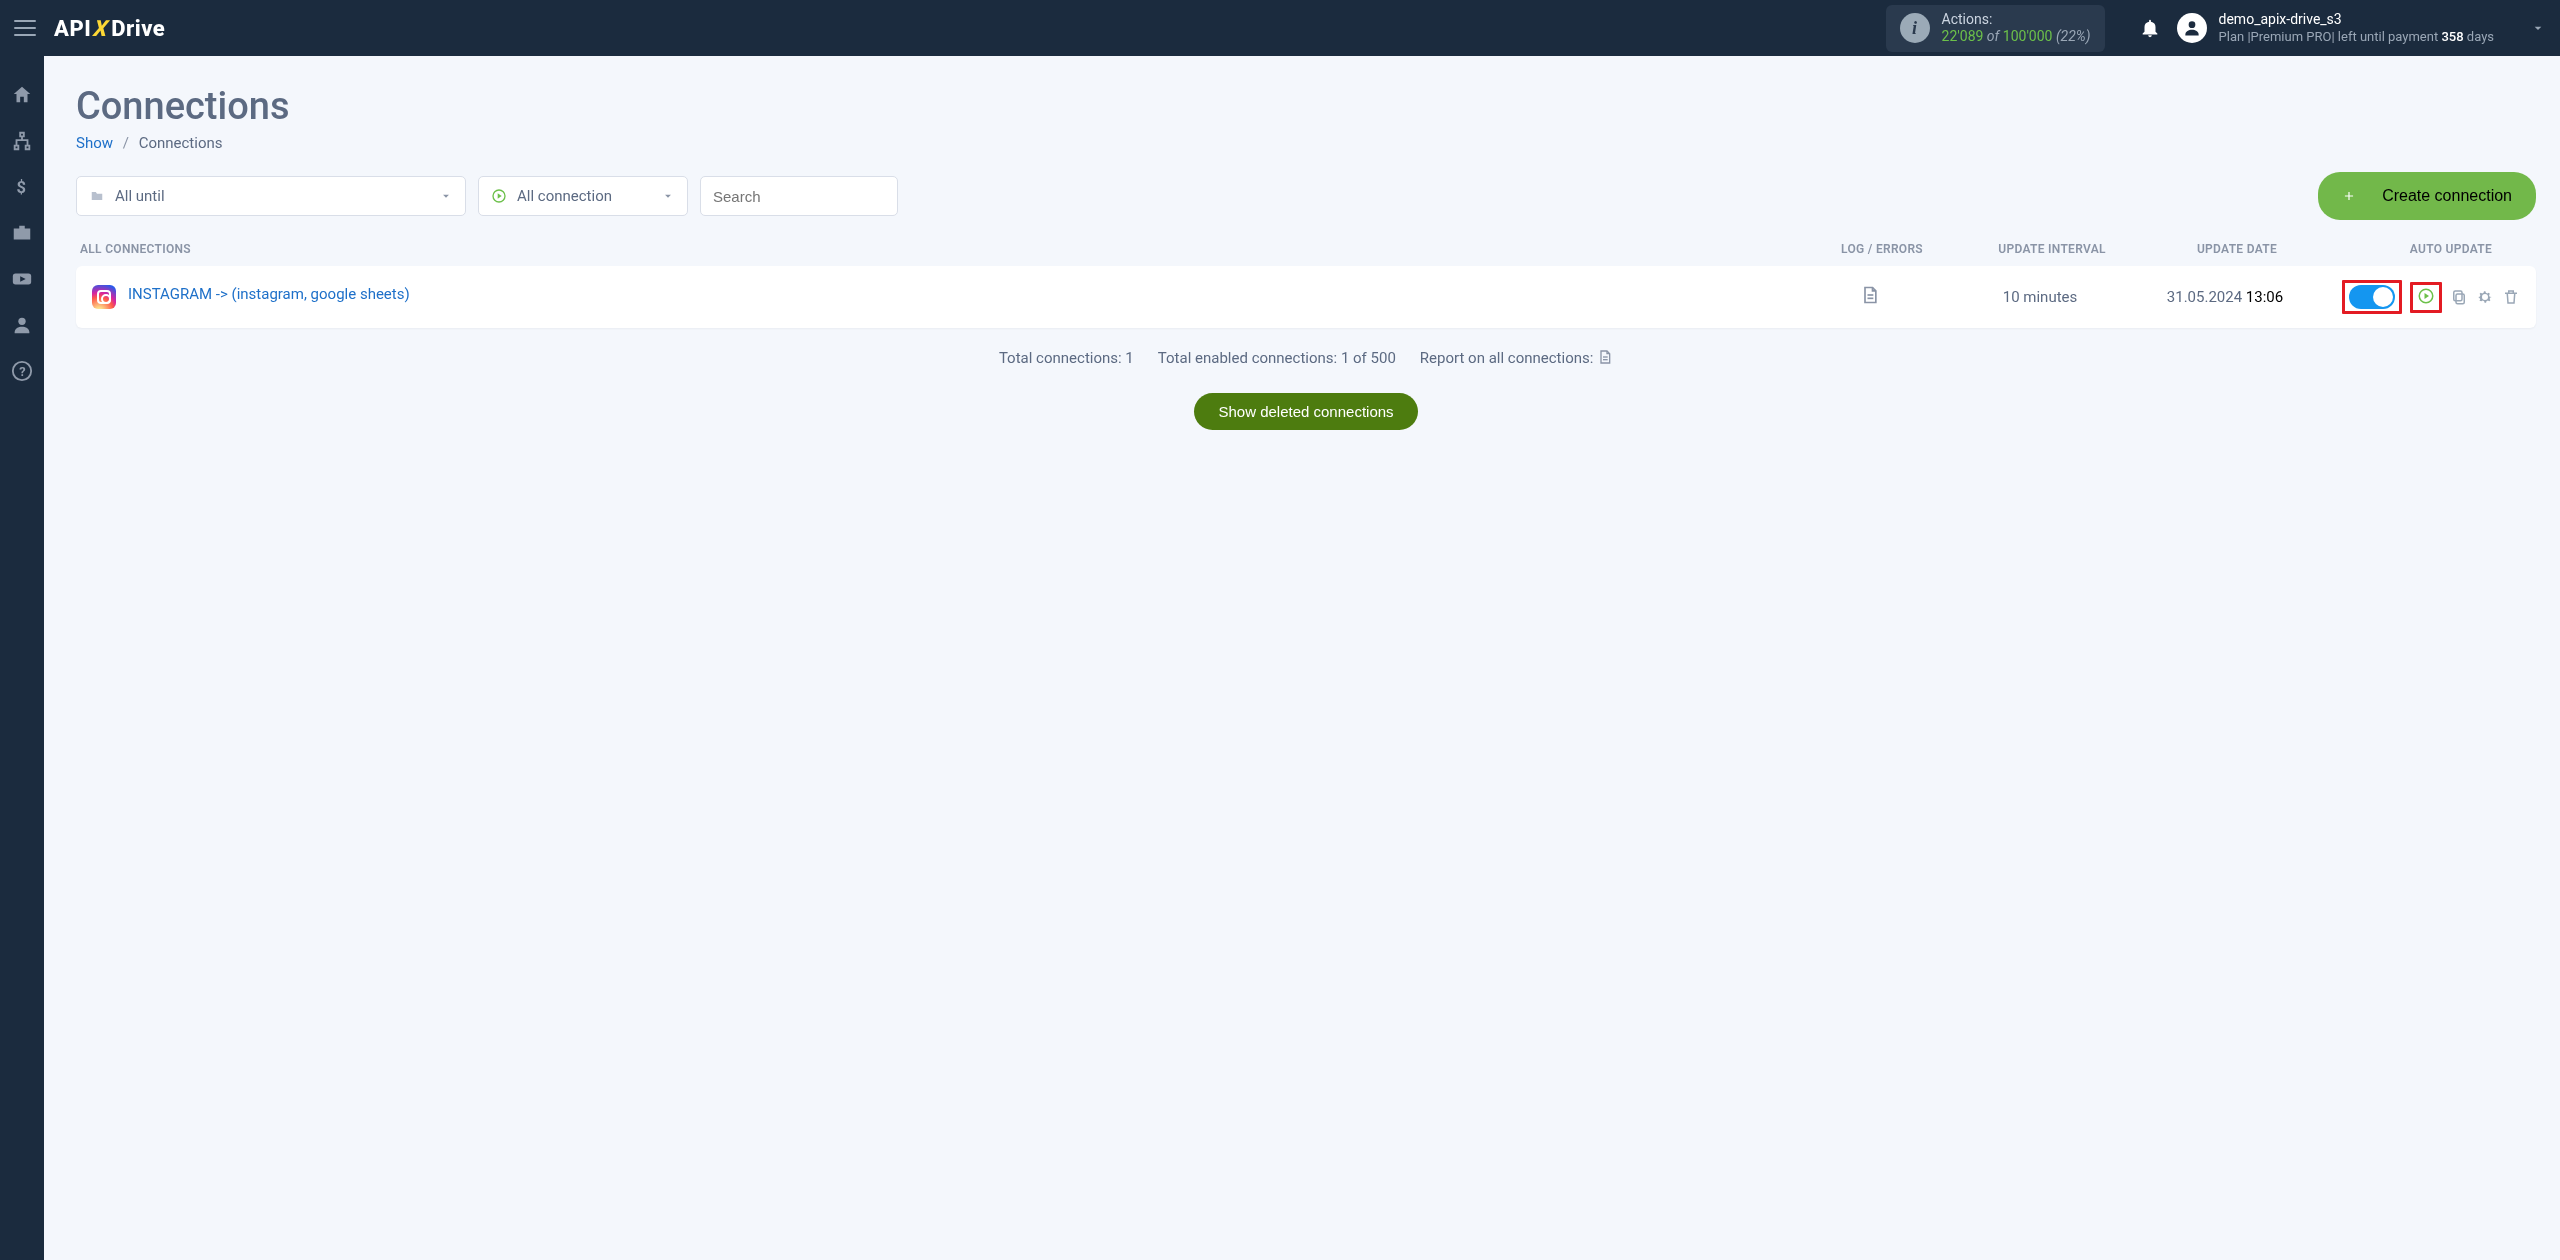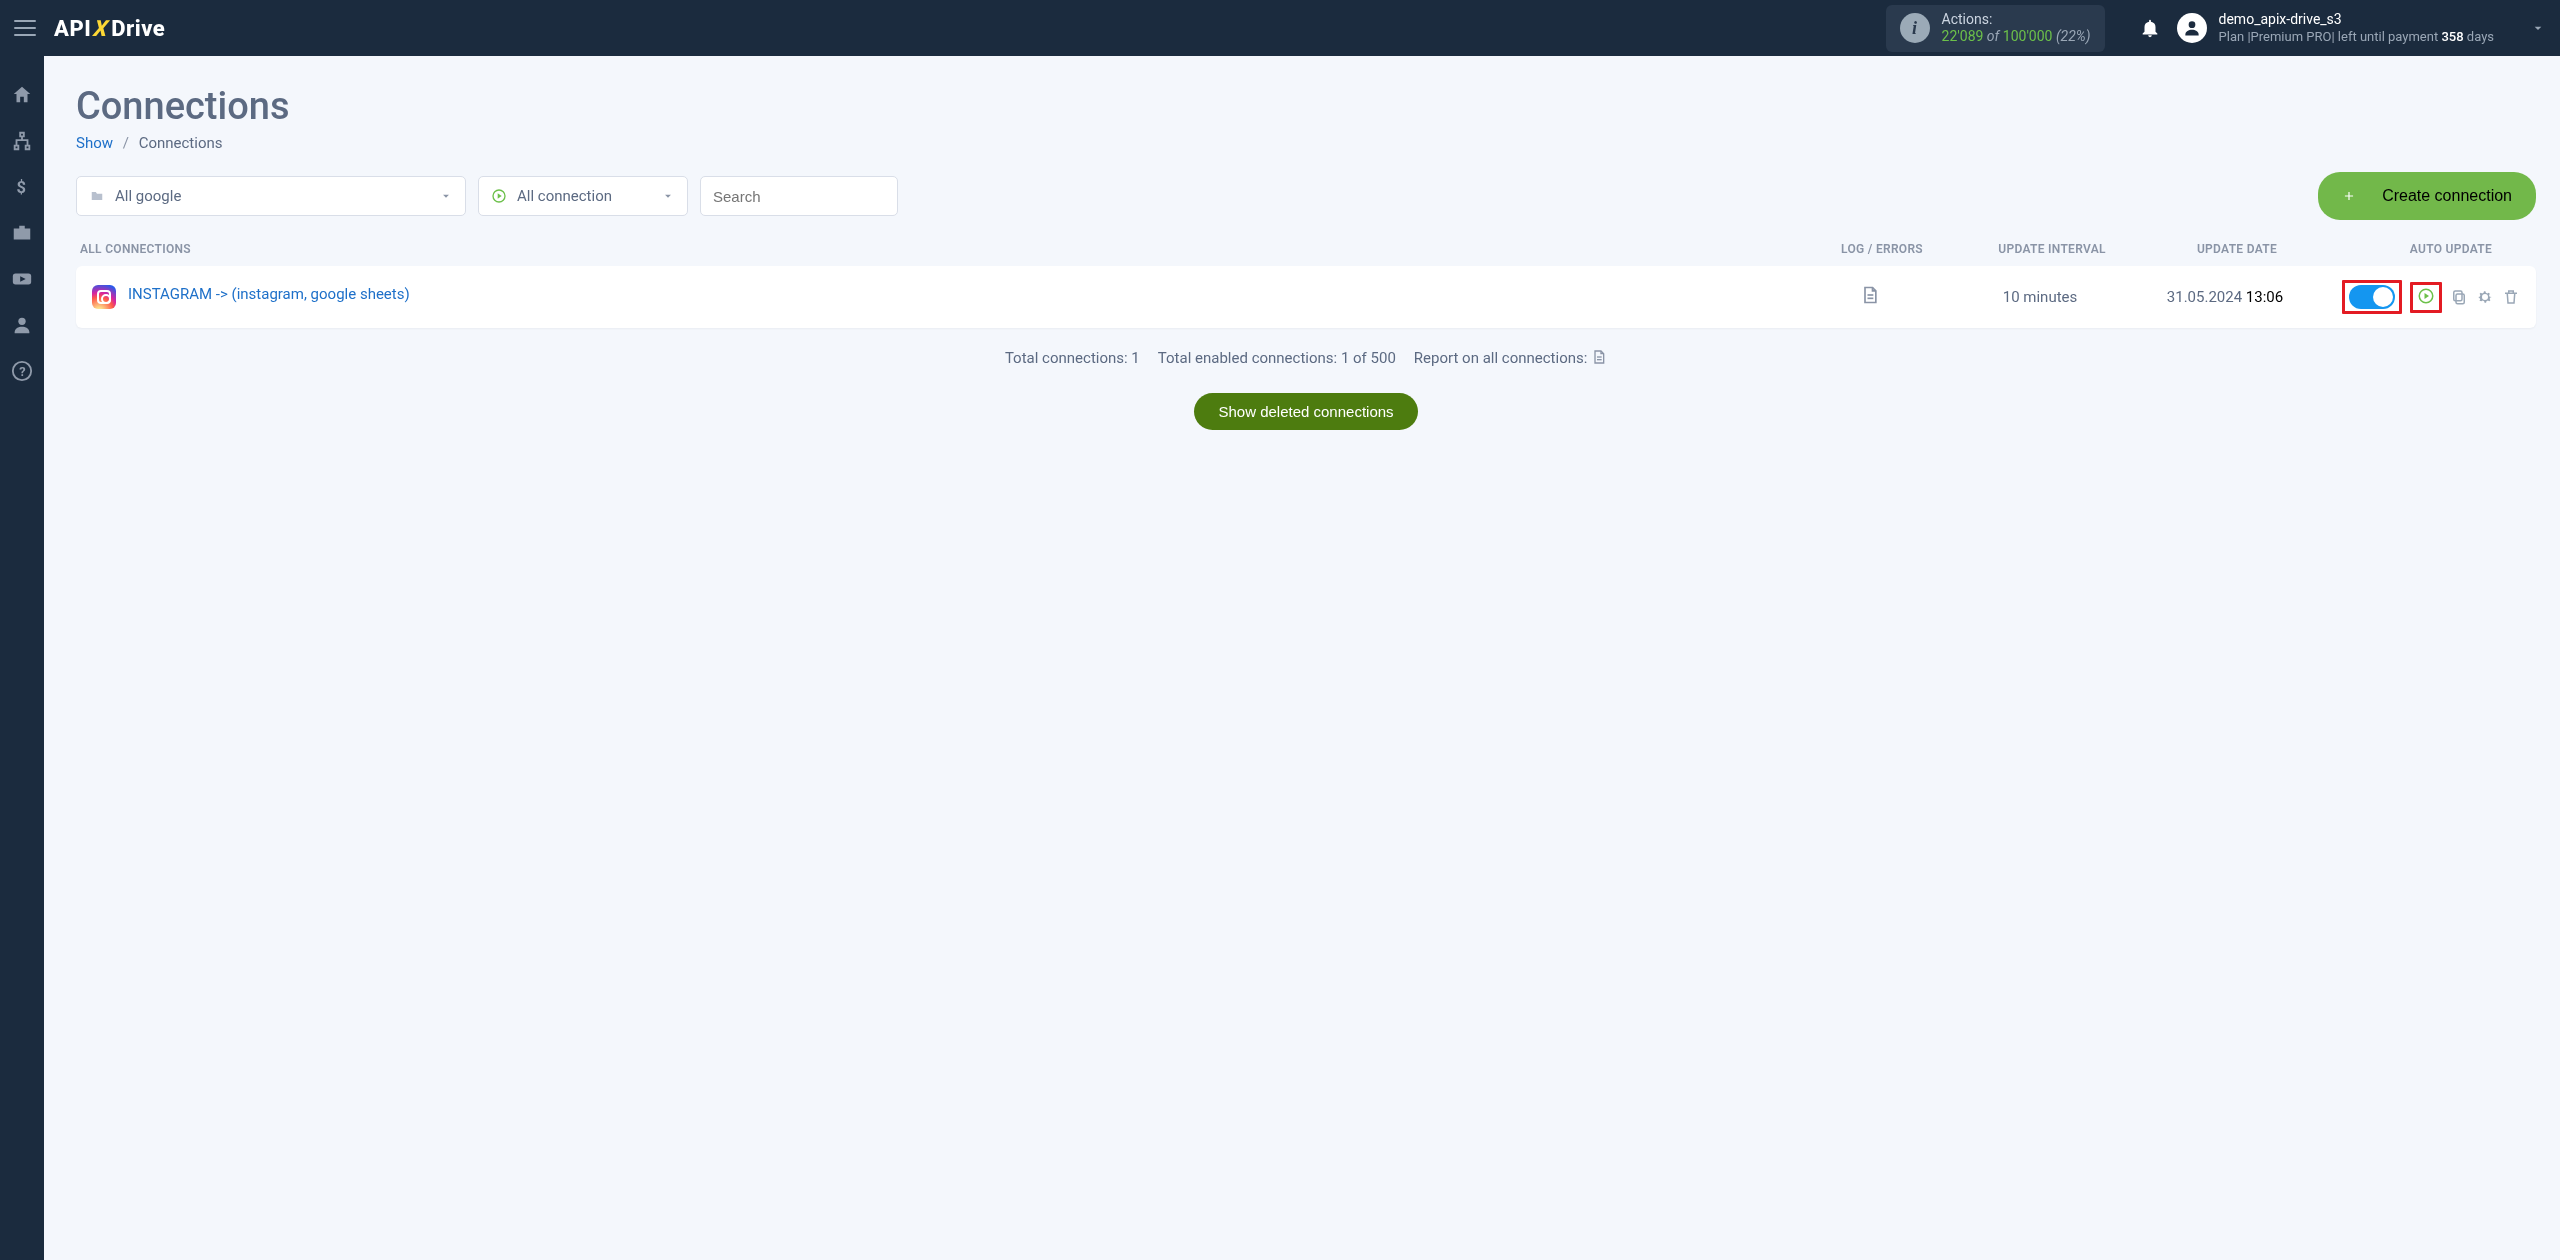--- a/index.html
+++ b/index.html
@@ -138,21 +138,21 @@
 .toggle {
   width:46px; height:24px; background:#1496f0; border-radius:12px; position:relative; cursor:pointer;
 }
 .toggle .knob {
   position:absolute; right:2px; top:2px; width:20px; height:20px; background:#fff; border-radius:50%;
 }
 .ctrl-ic { width:18px; height:18px; color:#9aa7b6; cursor:pointer; }
 .play-run-ic circle { stroke:#6cc04a; }
 .play-run-ic polygon { fill:#6cc04a; }
 
-.footer-stats { display:flex; gap:18px; justify-content:center; margin:20px 0 26px; color:#5c6a82; font-size:15px; align-items:center; }
+.footer-stats { display:flex; gap:24px; justify-content:center; margin:20px 0 26px; color:#5c6a82; font-size:15px; align-items:center; }
 .btn-deleted {
   display:block; margin:0 auto; background:#4d7c0f; color:#fff; border:none;
   border-radius:22px; padding:10px 24px; font-size:15px; cursor:pointer;
 }
 </style>
 </head>
 <body>
 
 <div class="topbar">
   <div class="hamburger">
@@ -235,21 +235,21 @@
       <span class="sep">/</span>
       <span class="cur">Connections</span>
     </div>
 
     <div class="filters-row">
       <div class="dropdown dd-groups">
         <div class="dd-left">
           <svg class="folder-i" viewBox="0 0 24 24" fill="#b8c0ce">
               <path d="M3 5h7l2 3h9v11H3z"></path>
             </svg>
-          <span>All google</span>
+          <span>All until</span>
         </div>
         <svg class="caret" width="14" height="14" viewBox="0 0 24 24" fill="currentColor">
             <path d="M7 10l5 5 5-5z"></path>
           </svg>
       </div>
 
       <div class="dropdown dd-conn">
         <div class="dd-left">
           <svg class="play-i" viewBox="0 0 24 24">
               <circle cx="12" cy="12" r="9" fill="none" stroke="#6cc04a" stroke-width="2"></circle>

